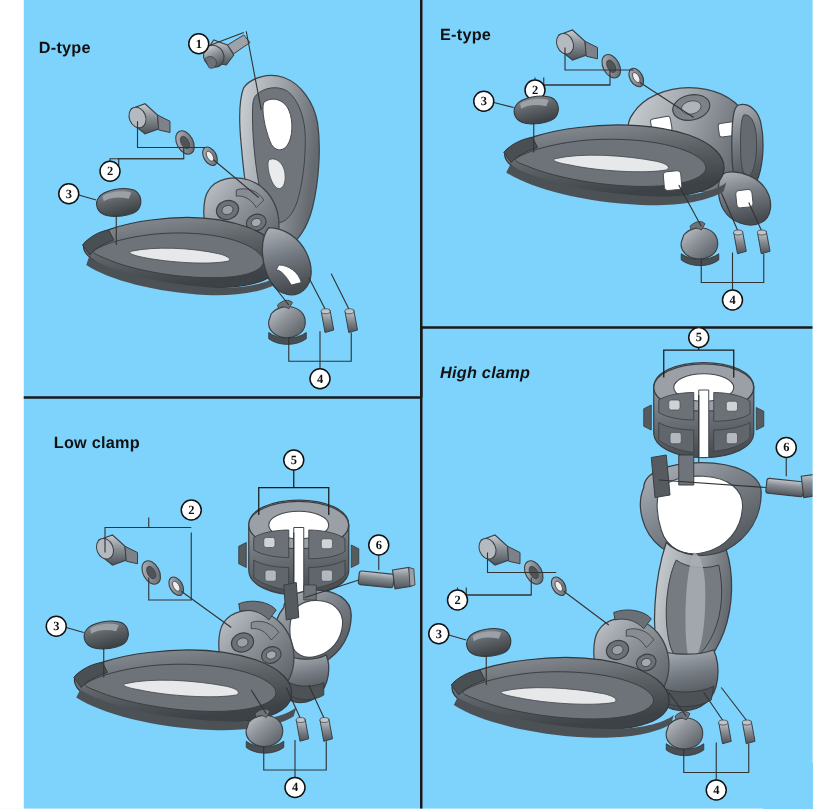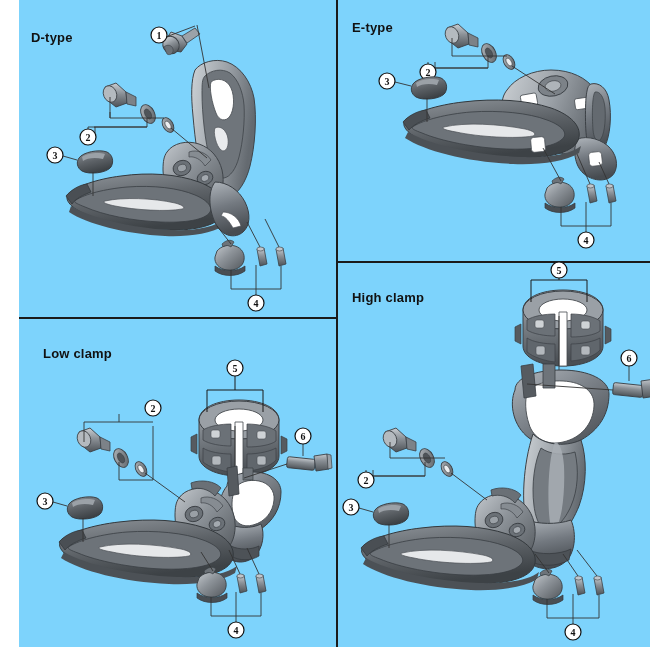--- a/index.html
+++ b/index.html
@@ -428,21 +428,21 @@
       <path class="cl-thin" d="M180 279 L180 298 L230 298 L230 275
                                M205 298 L205 274 M205 298 L205 306"></path>
       <g>
         <circle class="cl-circ" cx="205" cy="312" r="8"></circle>
         <text class="cl-num" x="205" y="312.5">4</text>
       </g>
     </svg>
   </div>
 
   <div class="panel" style="left:318px;top:262px;width:332px;height:385px;">
-    <div class="panel-title" style="left:15px;top:28px;">High clamp</div>
+    <div class="panel-title" style="left:15px;top:28px;font-style:italic;">High clamp</div>
 
     <svg width="332" height="385" viewBox="0 0 332 385">
 
       <g>
         <path d="M186 48 C186 36 204 28 226 28 C248 28 266 36 266 48
                  L266 84 C266 96 248 104 226 104 C204 104 186 96 186 84 Z" fill="url(#gBand)" stroke="#3a3f44" stroke-width="1"></path>
         <ellipse cx="226" cy="48" rx="40" ry="19" fill="#9aa0a6" stroke="#3a3f44" stroke-width="1"></ellipse>
         <ellipse cx="226" cy="48" rx="24" ry="11" fill="#ffffff" stroke="#45494e" stroke-width=".9"></ellipse>
         <path d="M222 50 L222 104 L230 104 L230 50 Z" fill="#ffffff" stroke="#45494e" stroke-width=".8"></path>
         <path d="M190 58 C196 54 208 52 218 52 L218 74 C208 74 196 72 190 68 Z" fill="#6b7177" stroke="#3c4146" stroke-width=".7"></path>

